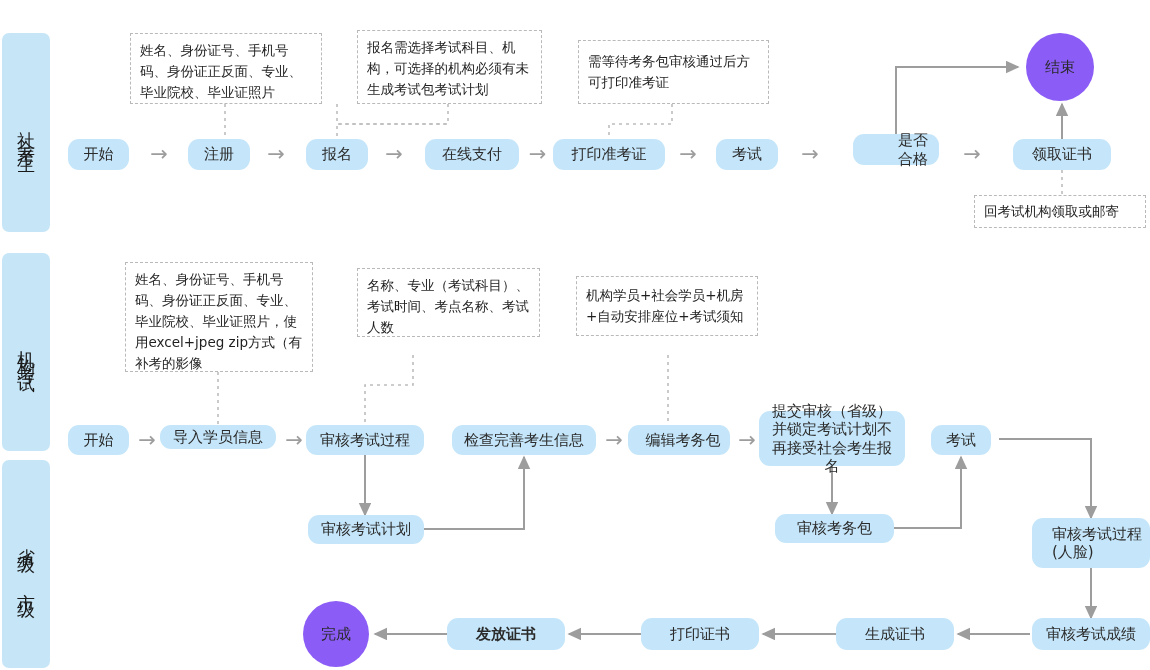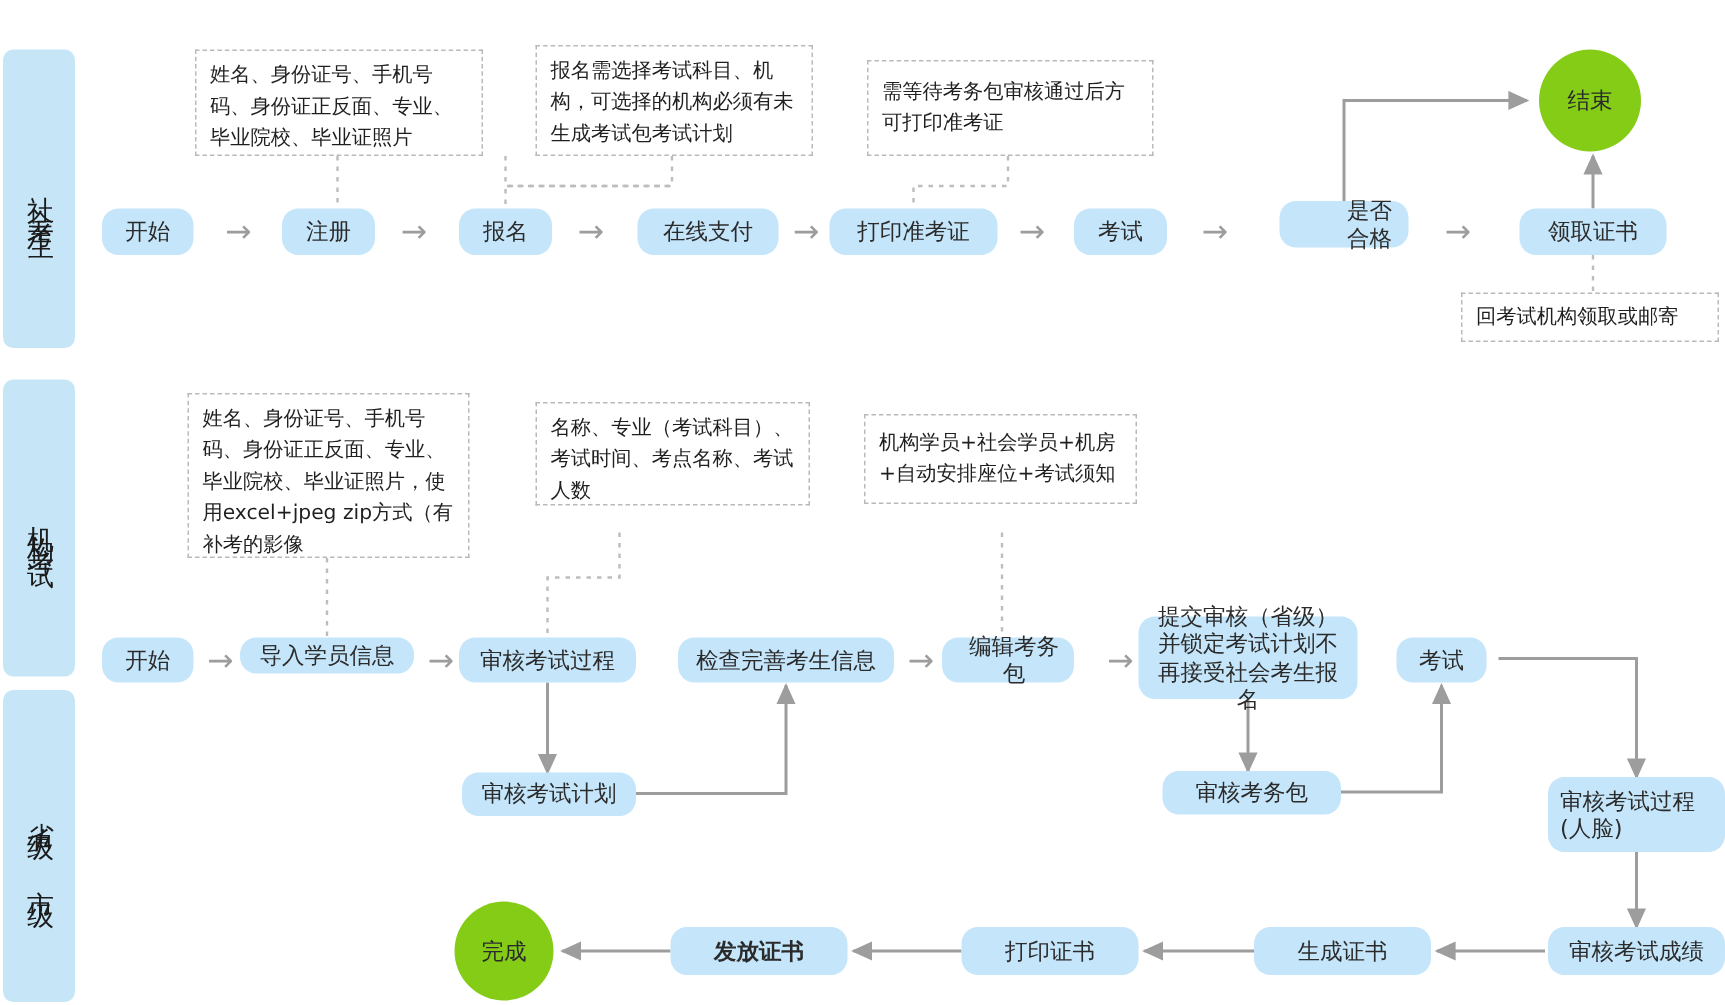--- a/index.html
+++ b/index.html
@@ -39,21 +39,21 @@
     display:flex;align-items:center;justify-content:center;
     text-align:center;
     box-sizing:border-box;
     padding:2px 6px;
     line-height:1.22;
     border-radius:11px;
   }
   .node.bold{font-weight:bold;}
   .circle{
     position:absolute;
-    background:#84cc16;
+    background:#8b5cf6;
     border-radius:50%;
     color:#2b2b2b;
     font-size:15px;
     display:flex;align-items:center;justify-content:center;
     text-align:center;
   }
 
   
   .note{
     position:absolute;
@@ -223,40 +223,40 @@
   </div>
   <div class="node" style="left:306px;top:425px;width:118px;height:30px;">
     <span>审核考试过程</span>
   </div>
   <div class="node" style="left:452px;top:425px;width:144px;height:30px;text-align:center;">
     <span>检查完善考生信息</span>
   </div>
   <div class="arrow" style="left:598px;top:425px;width:32px;height:30px;">
     <span>→</span>
   </div>
-  <div class="node" style="left:628px;top:425px;width:88px;height:30px;padding-left:14px;">
+  <div class="node" style="left:628px;top:425px;width:102px;height:30px;padding-left:14px;">
     <span>编辑考务包</span>
   </div>
   <div class="arrow" style="left:732px;top:425px;width:30px;height:30px;">
     <span>→</span>
   </div>
   <div class="node" style="left:759px;top:411px;width:146px;height:55px;">
     <span>提交审核（省级）并锁定考试计划不再接受社会考生报名</span>
   </div>
   <div class="node" style="left:931px;top:425px;width:60px;height:30px;">
     <span>考试</span>
   </div>
 
   <div class="node" style="left:308px;top:515px;width:116px;height:29px;">
     <span>审核考试计划</span>
   </div>
   <div class="node" style="left:775px;top:514px;width:119px;height:29px;">
     <span>审核考务包</span>
   </div>
-  <div class="node" style="left:1032px;top:518px;width:118px;height:50px;justify-content:flex-start;padding-left:8px;text-align:left;">
+  <div class="node" style="left:1032px;top:518px;width:118px;height:50px;justify-content:flex-start;padding-left:20px;text-align:left;">
     <span>审核考试过程(人脸)</span>
   </div>
   <div class="node" style="left:1032px;top:618px;width:118px;height:32px;">
     <span>审核考试成绩</span>
   </div>
   <div class="node" style="left:836px;top:618px;width:118px;height:32px;">
     <span>生成证书</span>
   </div>
   <div class="node" style="left:641px;top:618px;width:118px;height:32px;">
     <span>打印证书</span>

